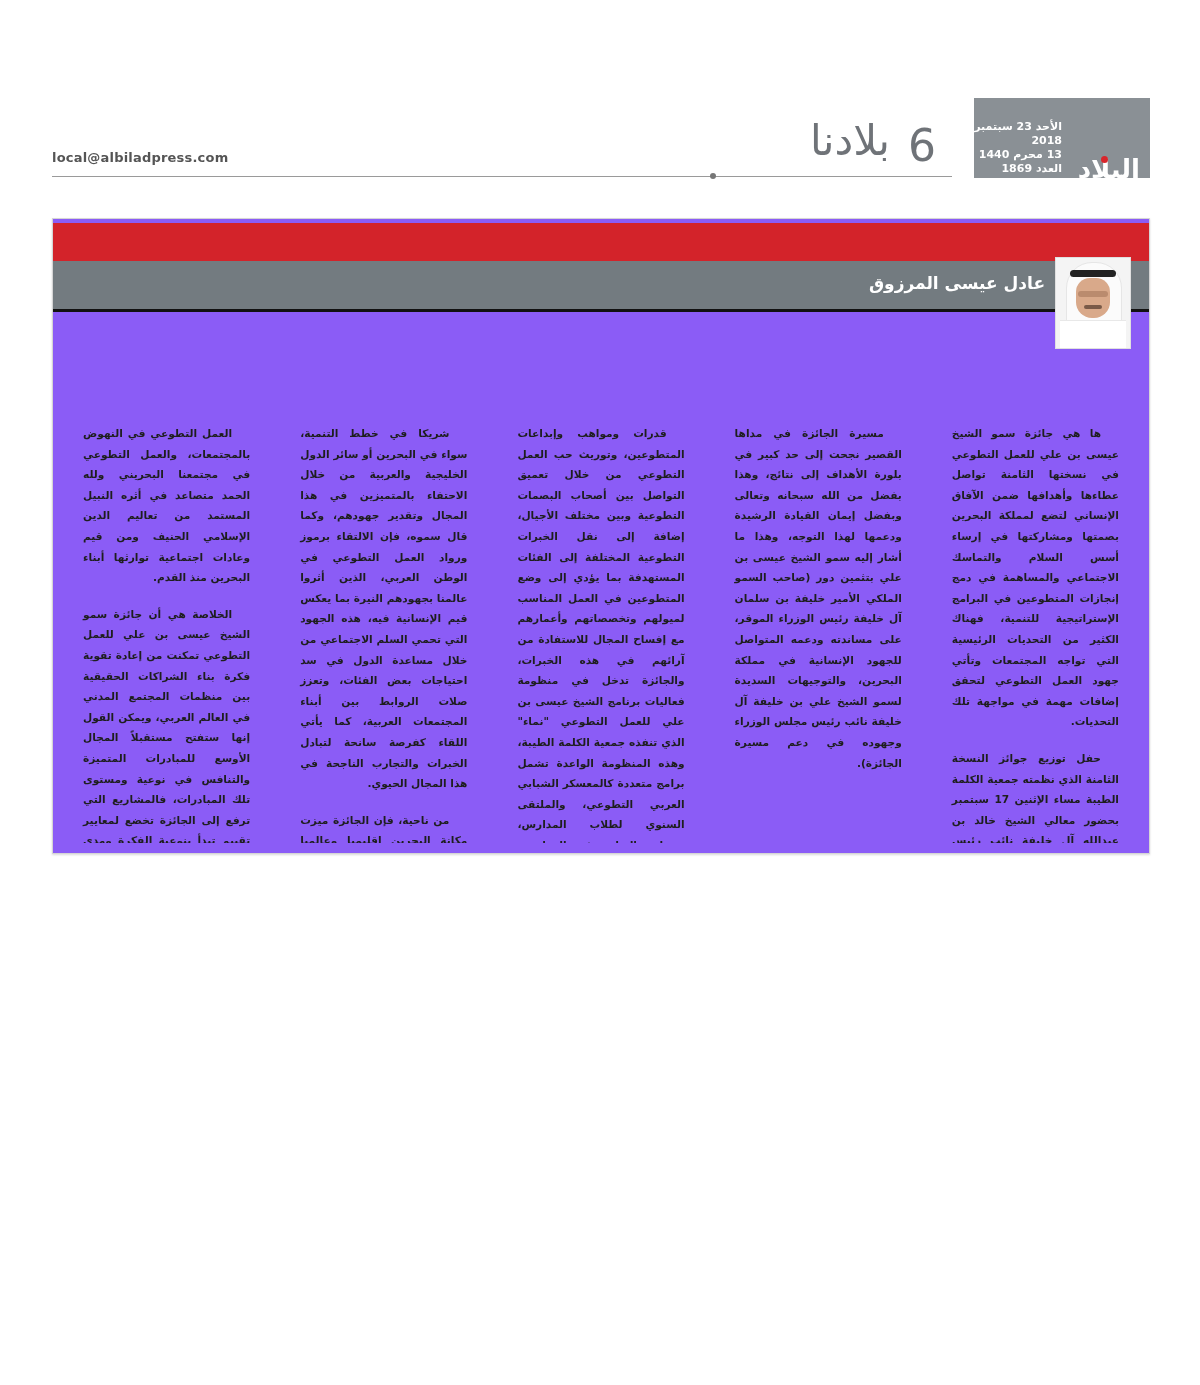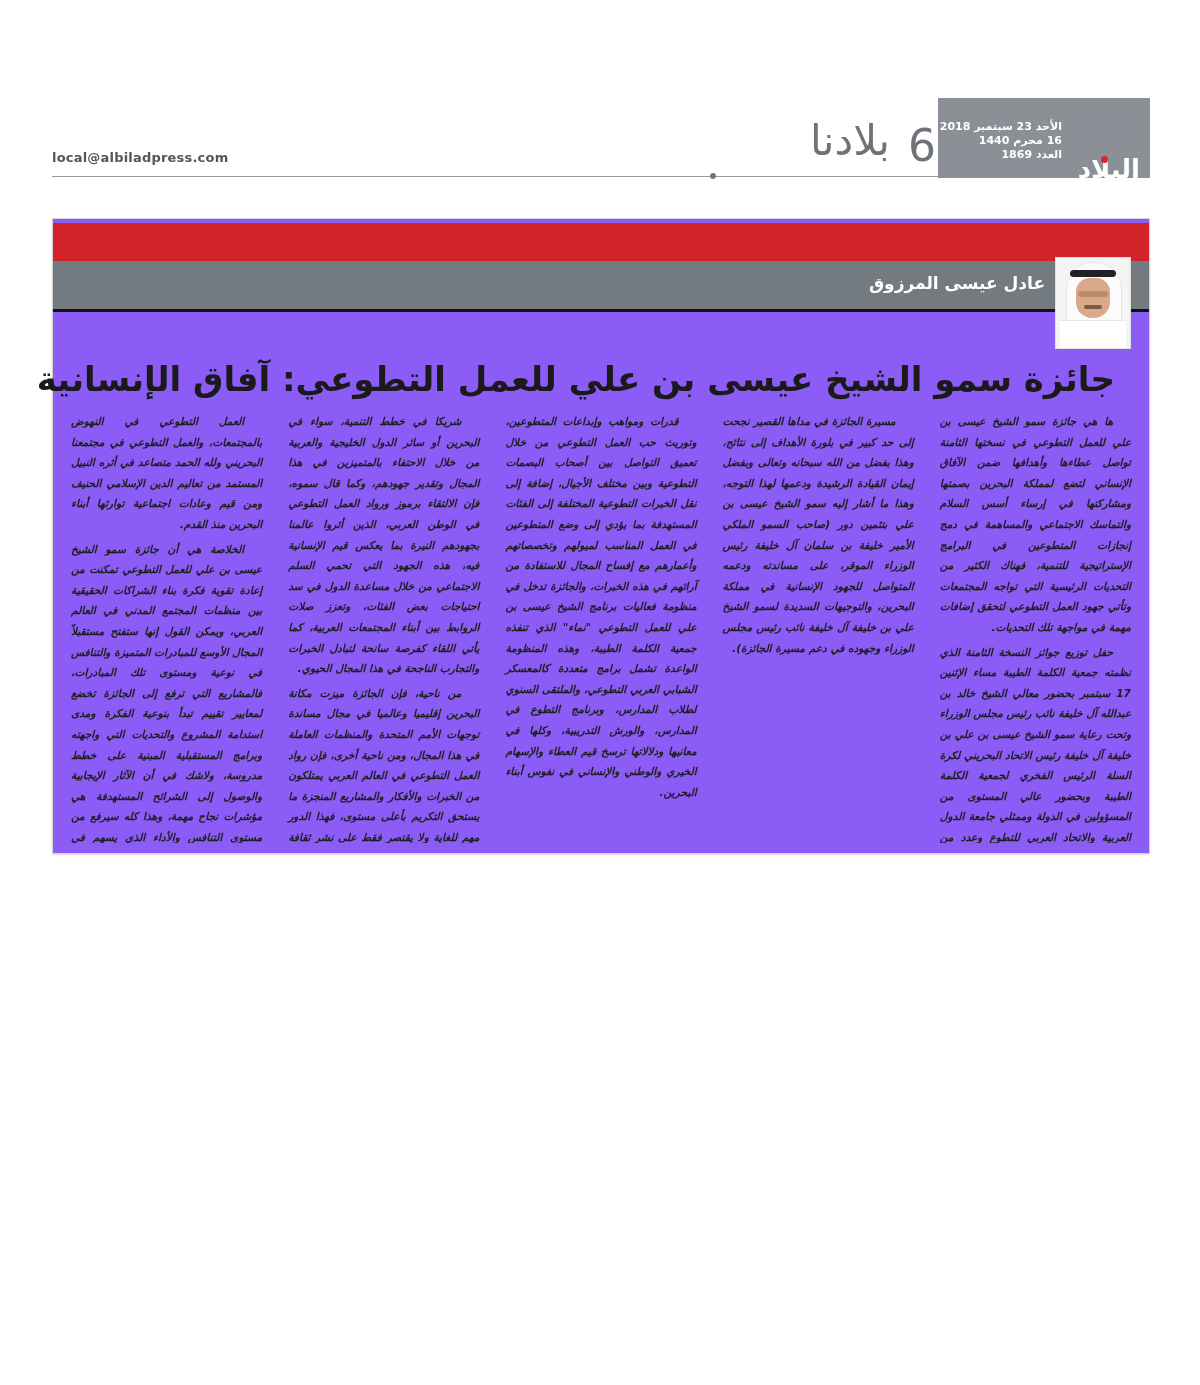--- a/index.html
+++ b/index.html
@@ -9,21 +9,21 @@
   
   .masthead { position:absolute; left:52px; top:98px; width:1098px; height:80px; }
   .mh-email { position:absolute; left:0; top:52px; font-size:13px; color:#555; font-weight:bold;
               font-family:"DejaVu Sans", sans-serif; letter-spacing:0.2px; }
   .mh-rule { position:absolute; left:0; right:198px; top:78px; height:1px; background:#9a9a9a; }
   .mh-rule-dot { position:absolute; left:658px; top:75px; width:6px; height:6px; border-radius:50%; background:#777; }
   .mh-section { position:absolute; right:210px; top:22px; font-size:42px; color:#6f7378;
                 font-family:"DejaVu Sans", sans-serif; line-height:1; direction:rtl; }
   .mh-pagenum { position:absolute; right:208px; top:26px; width:40px; text-align:center;
                 font-size:44px; color:#6f7378; line-height:1; font-family:"DejaVu Sans", sans-serif; }
-  .mh-box { position:absolute; right:0; top:0; width:212px; height:80px; background:#8a9095; }
+  .mh-box { position:absolute; right:0; top:0; width:176px; height:80px; background:#8a9095; }
   .mh-logo { position:absolute; right:10px; top:22px; font-size:26px; font-weight:bold; color:#fff;
              direction:rtl; font-family:"DejaVu Sans", sans-serif; line-height:1;margin-top:36px; }
   .mh-logo-dot { position:absolute; right:42px; top:58px; width:7px; height:7px; border-radius:50%; background:#d8262c; }
   .mh-meta { position:absolute; right:88px; top:22px; direction:rtl; text-align:right; color:#fff;
              font-size:11px; font-weight:bold; line-height:14px; font-family:"DejaVu Sans", sans-serif; }
 
   
   .frame { position:absolute; left:52px; top:218px; width:1096px; height:634px;
            border:1px solid #d5d5d5; box-shadow:0 1px 2px rgba(0,0,0,0.15); background:#8b5cf6; }
   .red-band { position:absolute; left:0; top:4px; width:100%; height:38px; background:#d3232a; }
@@ -41,56 +41,55 @@
   .moustache { position:absolute; left:28px; top:47px; width:18px; height:4px; background:#7a5a48; border-radius:2px; }
   .thobe { position:absolute; left:4px; top:62px; width:66px; height:30px; background:#ffffff; border-top:1px solid #e8e8e8; }
 
   .headline { position:absolute; right:34px; top:140px; font-size:34px; font-weight:bold; color:#1a1a1a;
               direction:rtl; font-family:"DejaVu Sans", sans-serif; letter-spacing:-0.5px; white-space:nowrap; }
 
   .columns { position:absolute; left:14px; right:14px; top:188px; bottom:10px;
              display:flex; flex-direction:row-reverse; gap:18px; }
   .col { flex:1; direction:rtl; text-align:justify; font-size:10.6px; line-height:20.6px; font-weight:bold;
          color:#1e1e1e; font-family:"DejaVu Sans", sans-serif; overflow:hidden; }
-  .col p { margin:4px; text-indent:18px;font-style:italic; }
+  .col p { margin:16px; text-indent:18px; }
 </style>
 </head>
 <body>
 
 <div class="masthead">
   <div class="mh-email">local@albiladpress.com</div>
   <div class="mh-rule"></div>
   <div class="mh-rule-dot"></div>
   <div class="mh-section" style="right:260px;">بلادنا</div>
   <div class="mh-pagenum">6</div>
   <div class="mh-box">
     <div class="mh-meta">
       <div>الأحد 23 سبتمبر 2018</div>
-      <div>16 محرم 1440</div>
+      <div>13 محرم 1440</div>
       <div>العدد 1869</div>
     </div>
     <div class="mh-logo">البلاد</div>
     <div class="mh-logo-dot"></div>
   </div>
 </div>
 
 <div class="frame">
   <div class="red-band"></div>
   <div class="grey-band"></div>
   <div class="author-name">عادل عيسى المرزوق</div>
   <div class="author-photo">
     <div class="ghutra"></div>
     <div class="agal"></div>
     <div class="face"></div>
     <div class="glasses"></div>
     <div class="moustache"></div>
     <div class="thobe"></div>
   </div>
 
-  <div class="headline">جائزة سمو الشيخ عيسى بن علي للعمل التطوعي: آفاق الإنسانية</div>
 
   <div class="columns">
     <div class="col">
       <p>ها هي جائزة سمو الشيخ عيسى بن علي للعمل التطوعي في نسختها الثامنة تواصل عطاءها وأهدافها ضمن الآفاق الإنساني لتضع لمملكة البحرين بصمتها ومشاركتها في إرساء أسس السلام والتماسك الاجتماعي والمساهمة في دمج إنجازات المتطوعين في البرامج الإستراتيجية للتنمية، فهناك الكثير من التحديات الرئيسية التي تواجه المجتمعات وتأتي جهود العمل التطوعي لتحقق إضافات مهمة في مواجهة تلك التحديات.</p>
       <p>حفل توزيع جوائز النسخة الثامنة الذي نظمته جمعية الكلمة الطيبة مساء الإثنين 17 سبتمبر بحضور معالي الشيخ خالد بن عبدالله آل خليفة نائب رئيس مجلس الوزراء وتحت رعاية سمو الشيخ عيسى بن علي بن خليفة آل خليفة رئيس الاتحاد البحريني لكرة السلة الرئيس الفخري لجمعية الكلمة الطيبة وبحضور عالي المستوى من المسؤولين في الدولة وممثلي جامعة الدول العربية والاتحاد العربي للتطوع وعدد من سفراء الدول العربية والأجنبية لدى مملكة البحرين يضيف لبنة إلى صرح هذه الجائزة بكل آفاقها الإنسانية وأهدافها من أجل نشر ثقافة التطوع وإبراز دورها، إذ تهدف الجائزة إلى نشر</p>
     </div>
     <div class="col">
       <p>مسيرة الجائزة في مداها القصير نجحت إلى حد كبير في بلورة الأهداف إلى نتائج، وهذا بفضل من الله سبحانه وتعالى وبفضل إيمان القيادة الرشيدة ودعمها لهذا التوجه، وهذا ما أشار إليه سمو الشيخ عيسى بن علي بتثمين دور (صاحب السمو الملكي الأمير خليفة بن سلمان آل خليفة رئيس الوزراء الموقر، على مساندته ودعمه المتواصل للجهود الإنسانية في مملكة البحرين، والتوجيهات السديدة لسمو الشيخ علي بن خليفة آل خليفة نائب رئيس مجلس الوزراء وجهوده في دعم مسيرة الجائزة).</p>
 
     </div>

